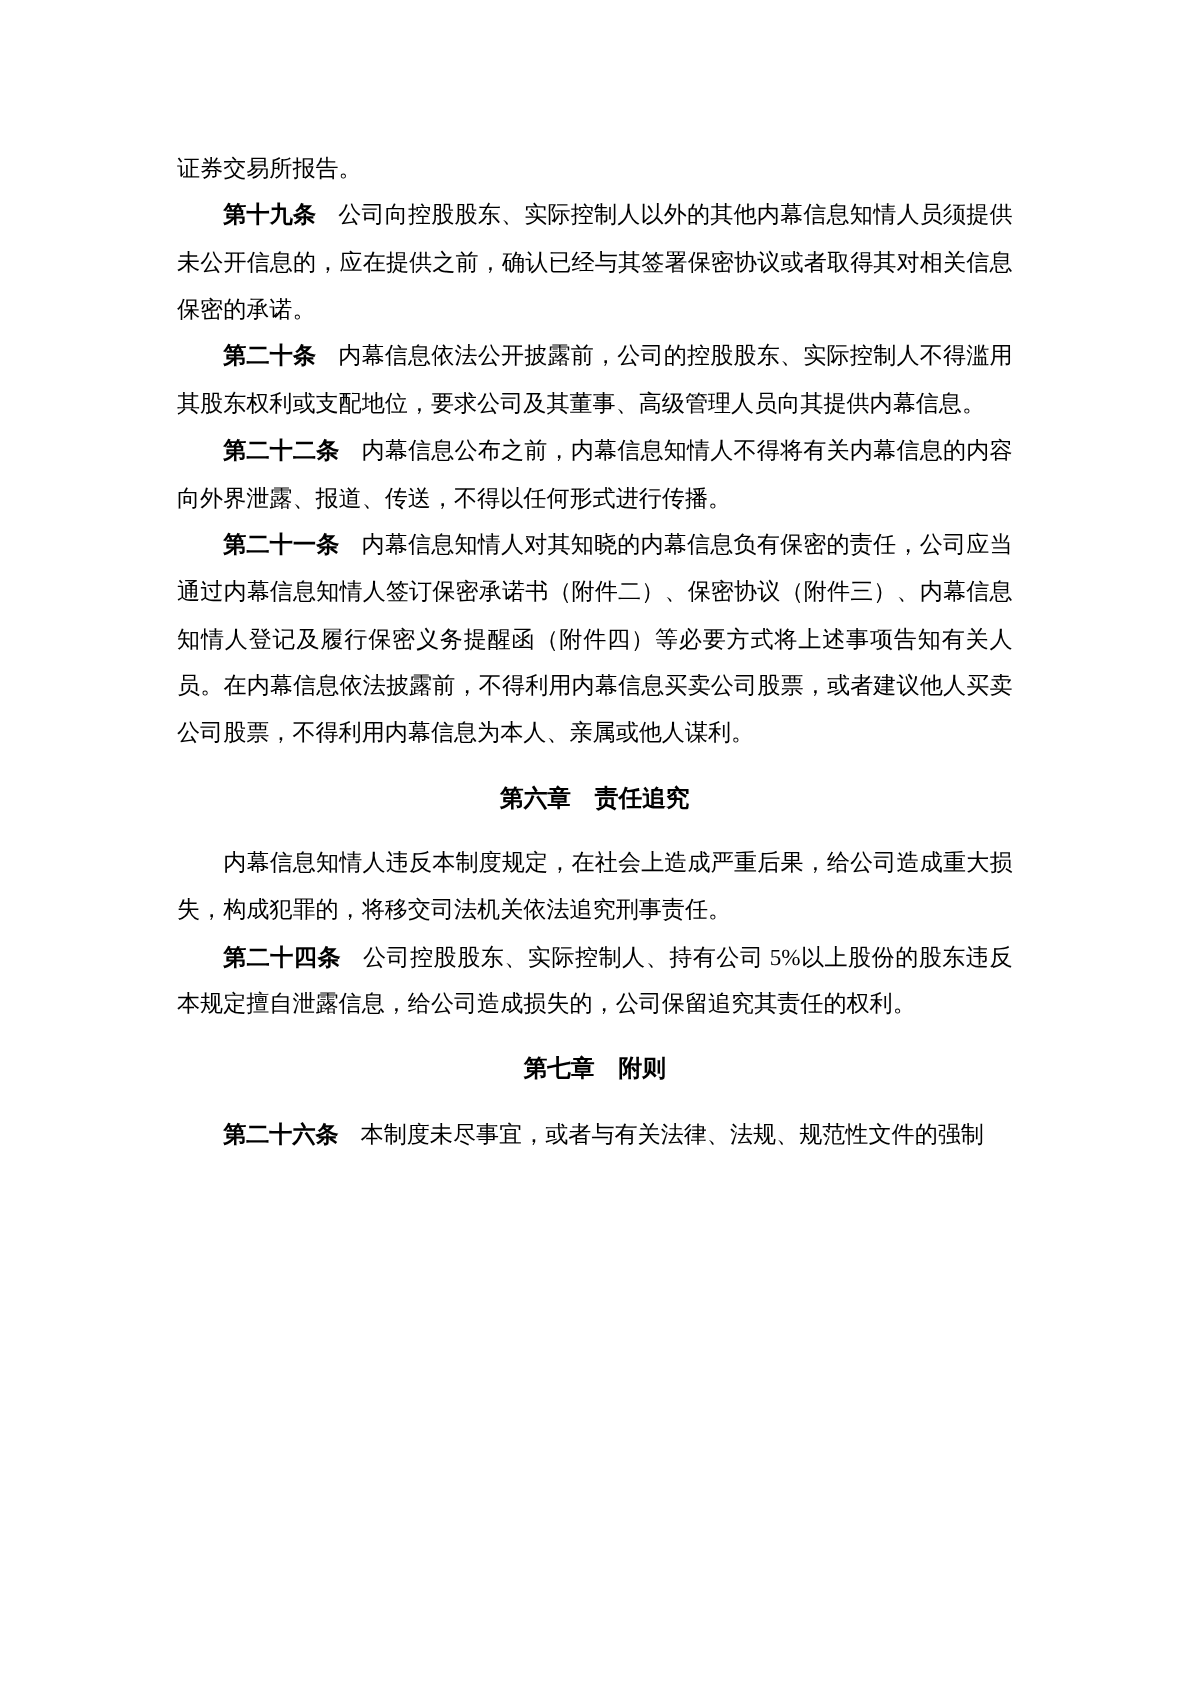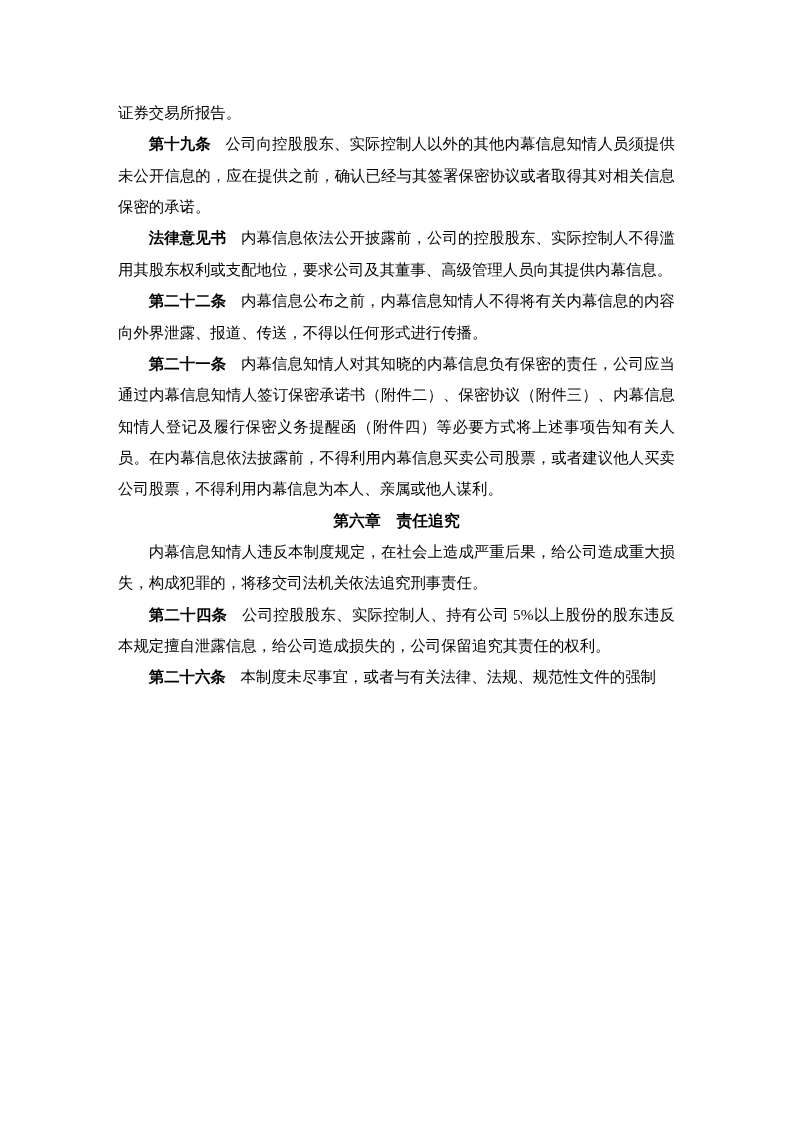--- a/index.html
+++ b/index.html
@@ -32,50 +32,51 @@
   }
   p.para.no-indent {
     text-indent: 0;
   }
   .article-label {
     font-weight: bold;
     margin-right: 0.95em;
     font-family: Liberation Serif, serif;
   }
   h2.chapter {
-    margin: 0;
+    margin: 12px;
     padding: 0;
     font-size: 15.8px;
     line-height: 31.36px;
     font-weight: bold;
     text-align: center;
     text-indent: 0;
   }
 </style>
 </head>
 <body>
 
 <div class="page">
   <div class="doc-body">
 
     <p class="para no-indent"><span>证券交易所报告。</span></p>
 
     <p class="para"><b class="article-label">第十九条</b><span>公司向控股股东、实际控制人以外的其他内幕信息知情人员须提供未公开信息的，应在提供之前，确认已经与其签署保密协议或者取得其对相关信息保密的承诺。</span></p>
 
-    <p class="para"><b class="article-label">法律意见书</b><span>内幕信息依法公开披露前，公司的控股股东、实际控制人不得滥用其股东权利或支配地位，要求公司及其董事、高级管理人员向其提供内幕信息。</span></p>
+    <p class="para"><b class="article-label">第二十条</b><span>内幕信息依法公开披露前，公司的控股股东、实际控制人不得滥用其股东权利或支配地位，要求公司及其董事、高级管理人员向其提供内幕信息。</span></p>
 
     <p class="para"><b class="article-label">第二十二条</b><span>内幕信息公布之前，内幕信息知情人不得将有关内幕信息的内容向外界泄露、报道、传送，不得以任何形式进行传播。</span></p>
 
     <p class="para"><b class="article-label">第二十一条</b><span>内幕信息知情人对其知晓的内幕信息负有保密的责任，公司应当通过内幕信息知情人签订保密承诺书（附件二）、保密协议（附件三）、内幕信息知情人登记及履行保密义务提醒函（附件四）等必要方式将上述事项告知有关人员。在内幕信息依法披露前，不得利用内幕信息买卖公司股票，或者建议他人买卖公司股票，不得利用内幕信息为本人、亲属或他人谋利。</span></p>
 
     <h2 class="chapter">第六章　责任追究</h2>
 
 
     <p class="para"><span>内幕信息知情人违反本制度规定，在社会上造成严重后果，给公司造成重大损失，构成犯罪的，将移交司法机关依法追究刑事责任。</span></p>
 
     <p class="para"><b class="article-label">第二十四条</b><span>公司控股股东、实际控制人、持有公司 5%以上股份的股东违反本规定擅自泄露信息，给公司造成损失的，公司保留追究其责任的权利。</span></p>
 
 
+    <h2 class="chapter">第七章　附则</h2>
 
     <p class="para"><b class="article-label">第二十六条</b><span>本制度未尽事宜，或者与有关法律、法规、规范性文件的强制</span></p>
 
   </div>
 </div>
 
 </body></html>

